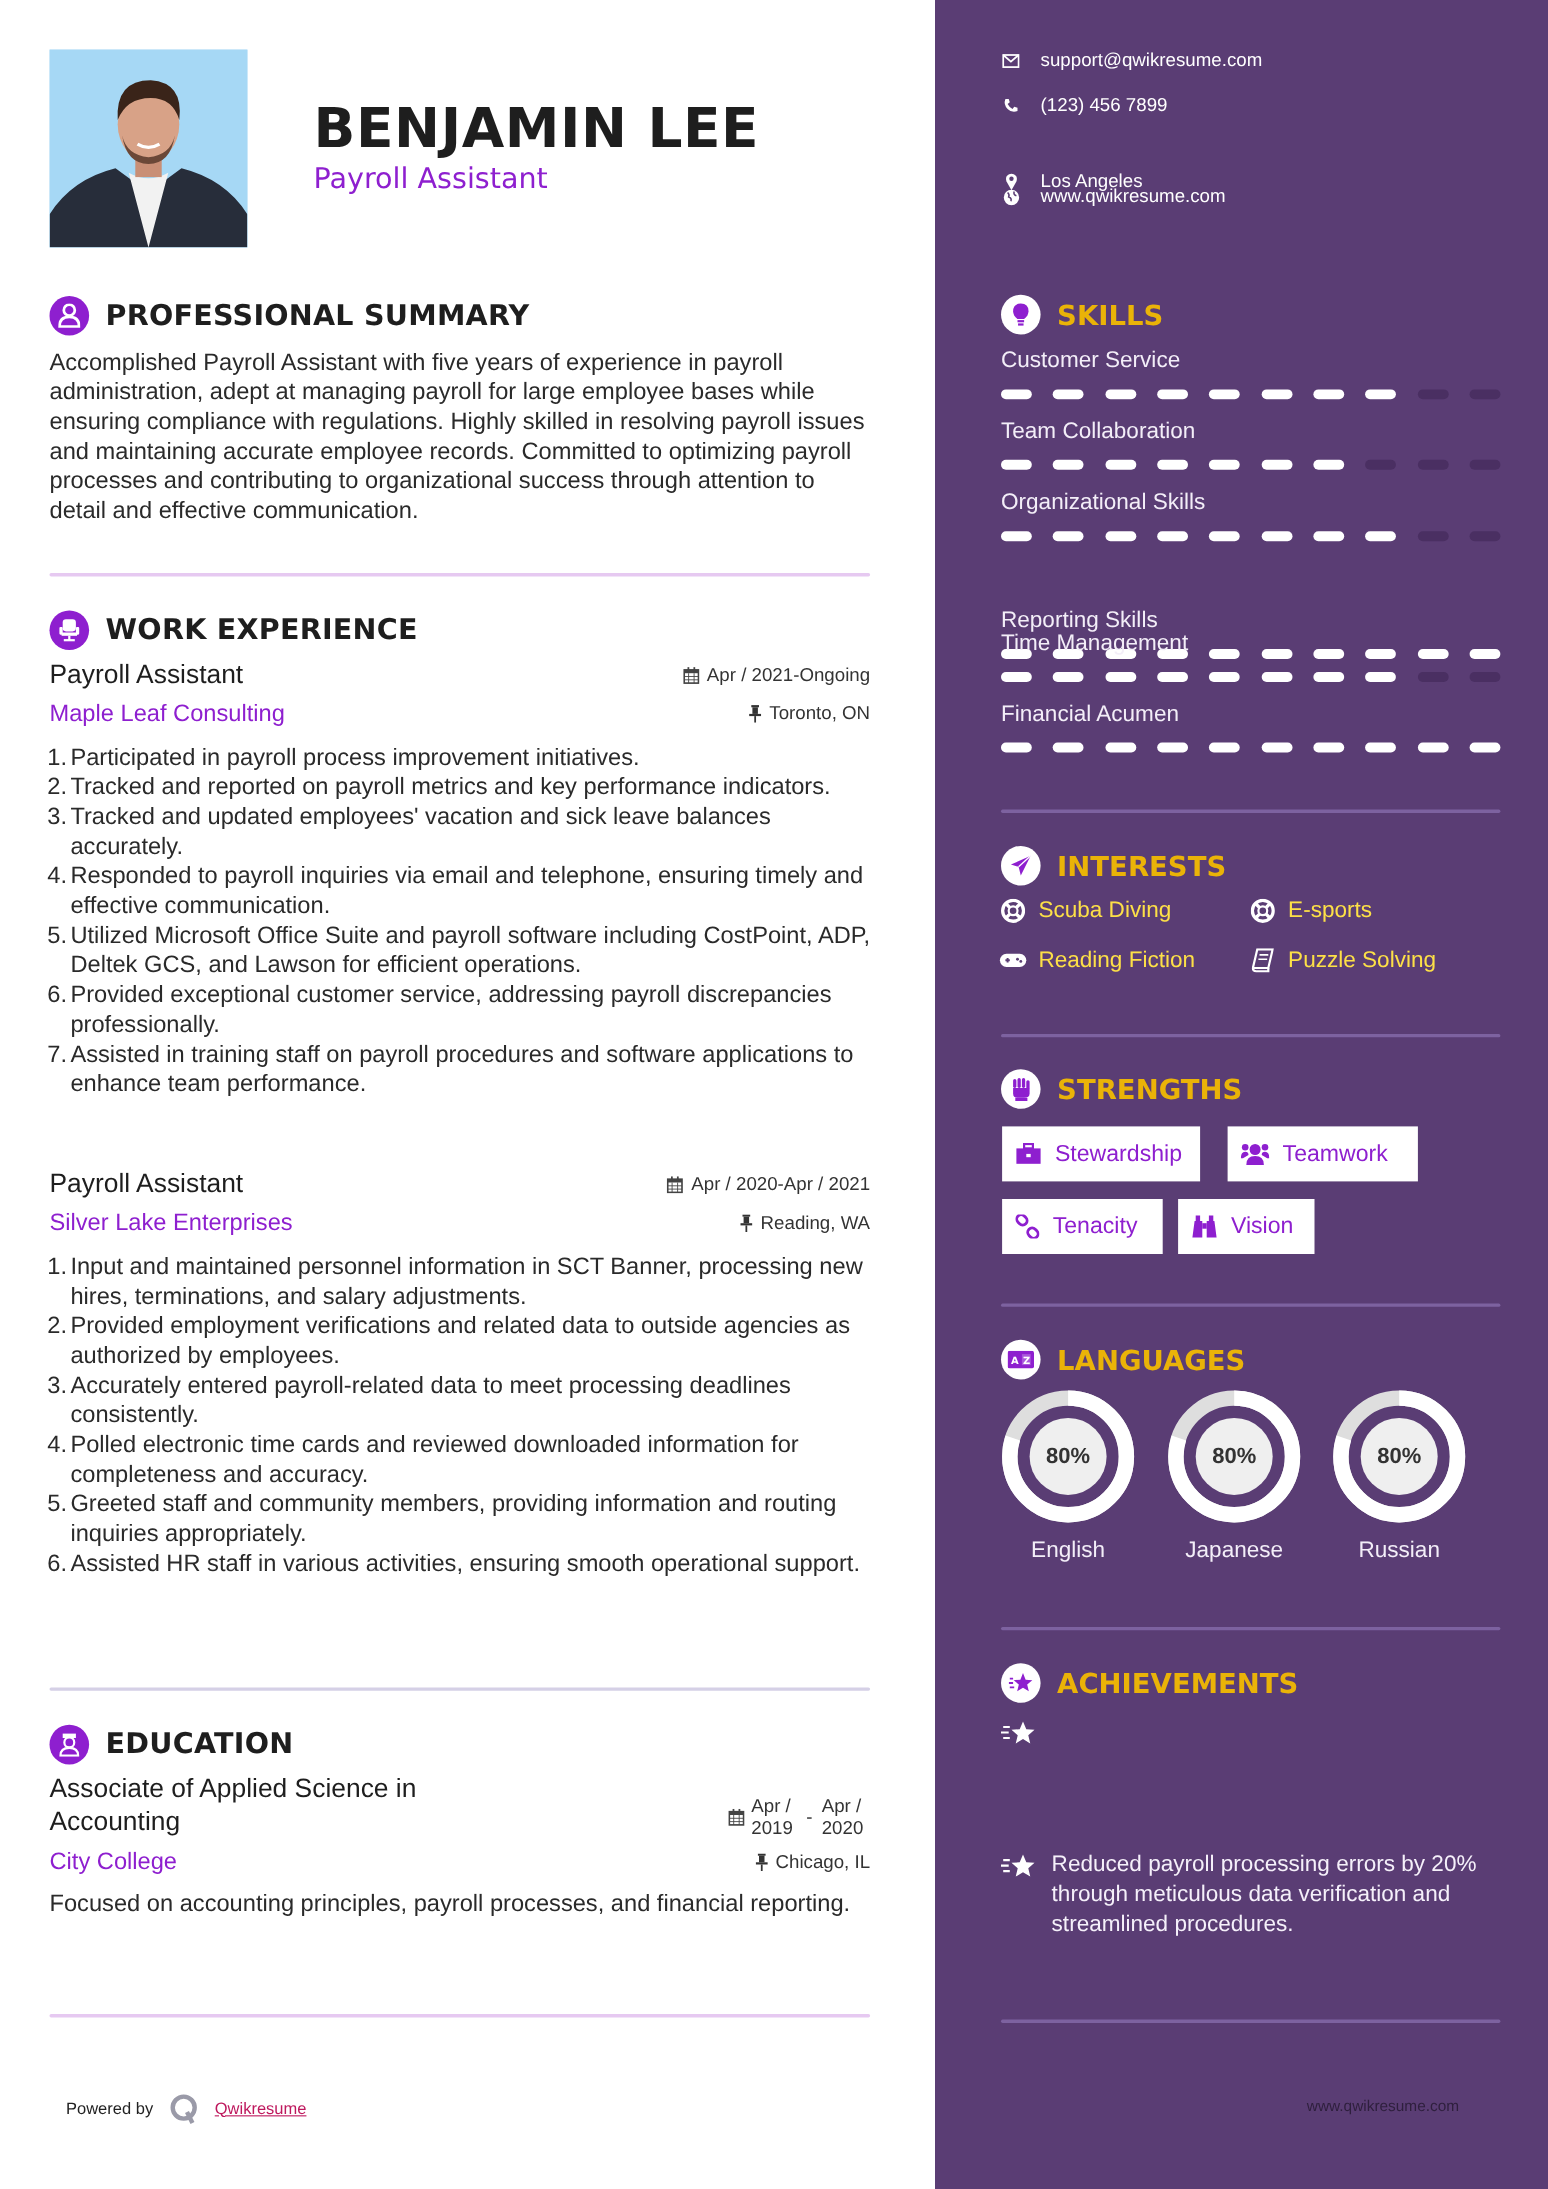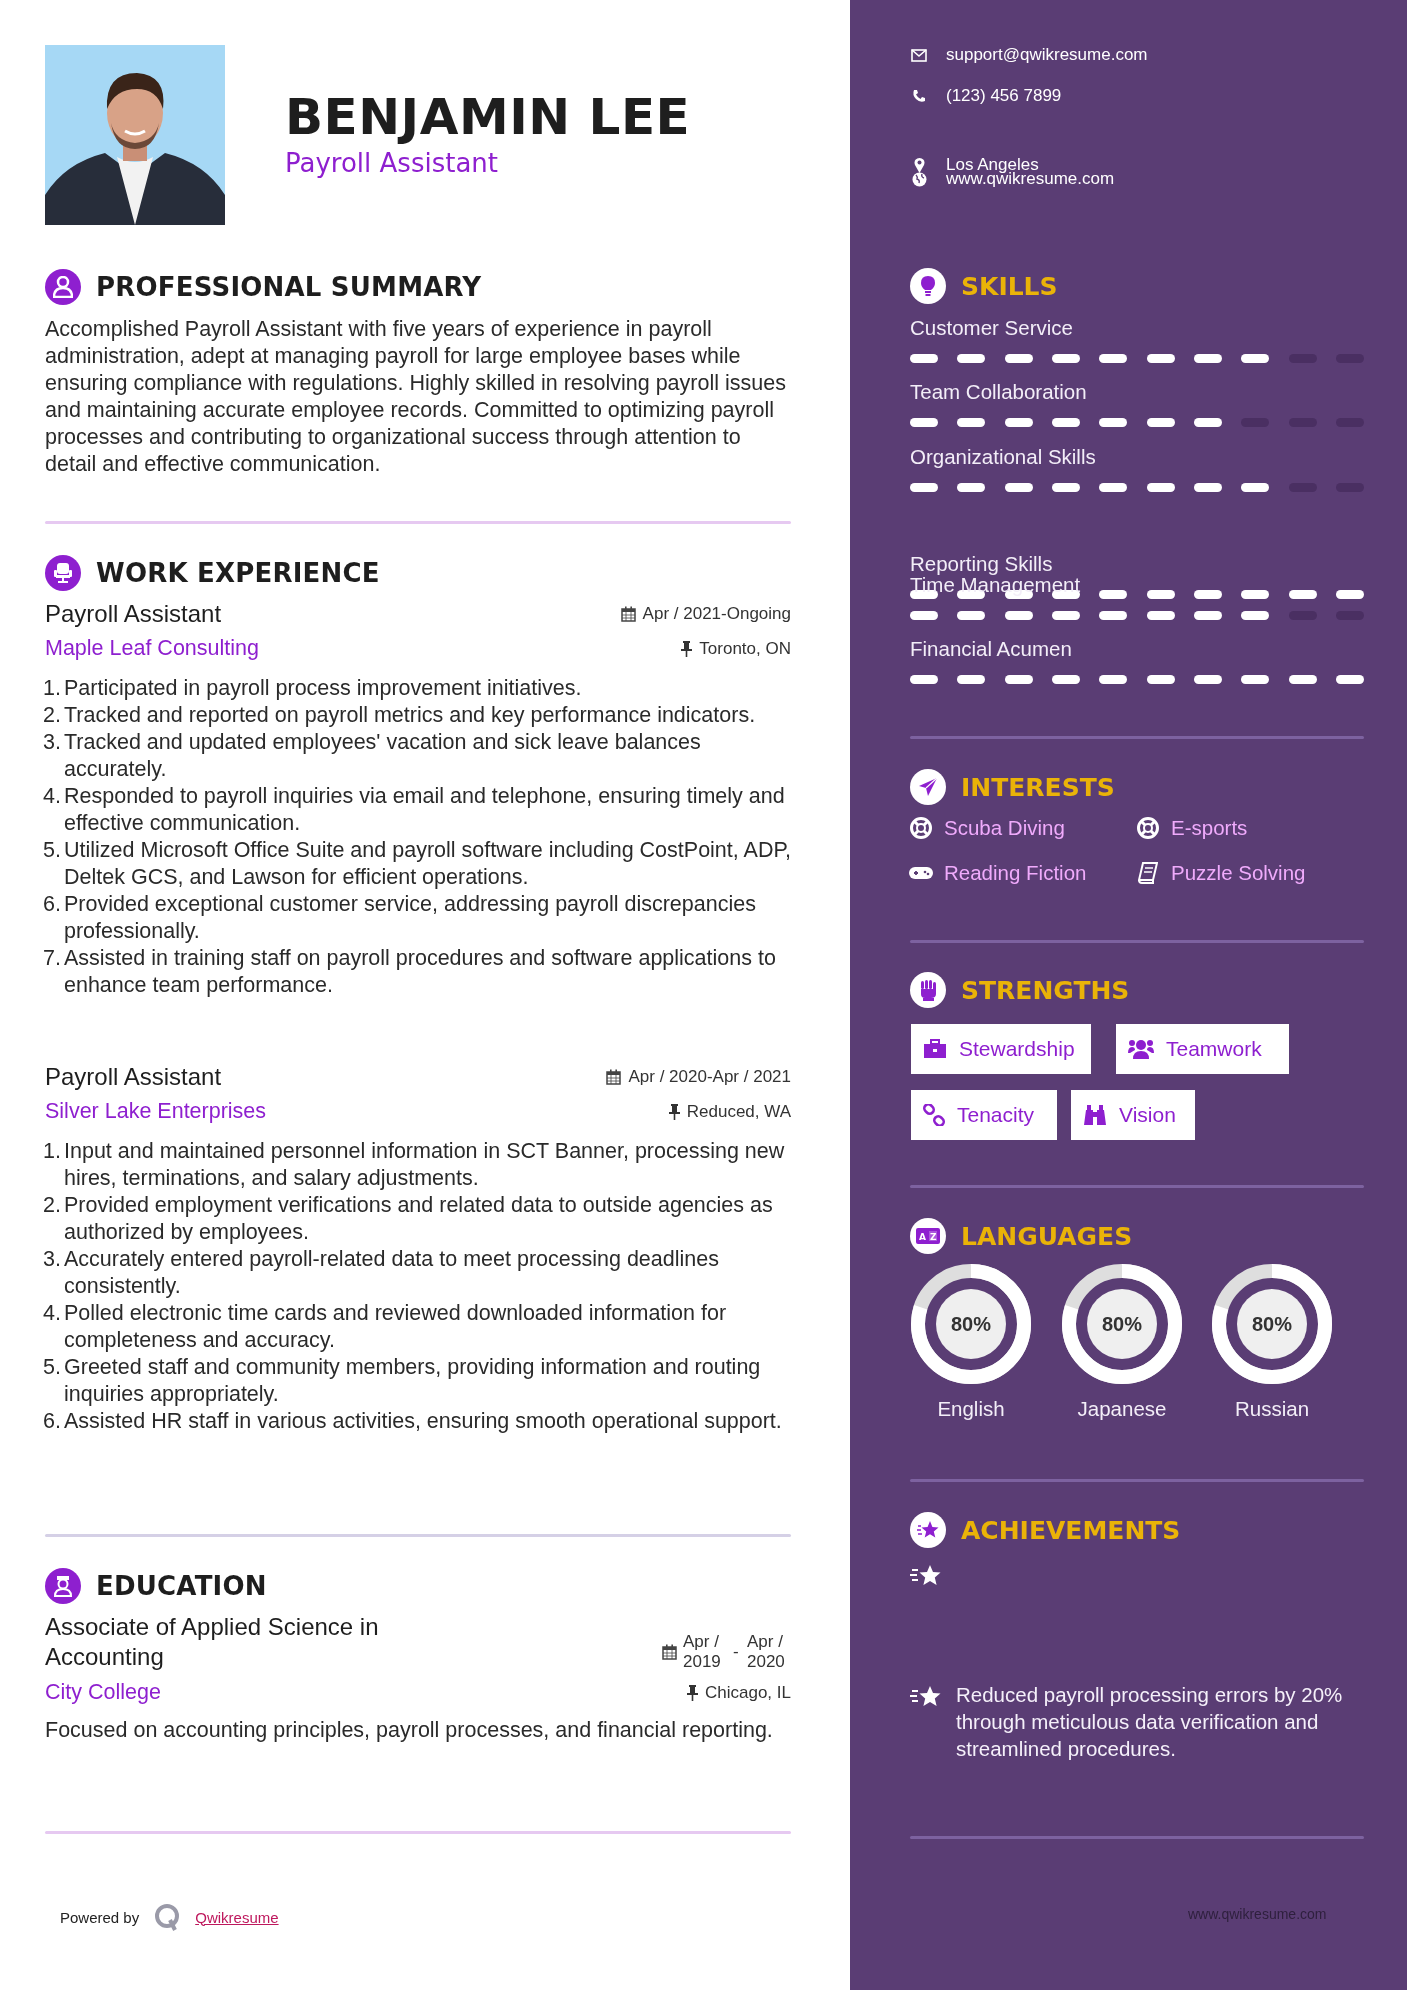--- a/index.html
+++ b/index.html
@@ -45,21 +45,21 @@
   .rs-icon { width: 36px; height: 36px; border-radius: 50%; background: #fff; display: flex; align-items: center; justify-content: center; margin-right: 15px; }
   .rs-title { font-family: "DejaVu Sans", sans-serif; font-weight: bold; font-size: 25px; color: #eab308; }
   .divider-r { position: absolute; left: 60px; width: 454px; height: 3px; background: #7d62a0; border-radius: 2px; }
 
   .skill { position: absolute; left: 60px; width: 454px; }
   .skill-label { font-size: 20.5px; color: #f3eef8; }
   .skill-bar { display: flex; justify-content: space-between; margin-top: 14px; width: 454px; }
   .dash-seg { width: 28px; height: 9px; border-radius: 5px; background: #ffffff; }
   .dash-seg.off { background: #4a2f62; }
 
-  .interest { position: absolute; display: flex; align-items: center; font-size: 20.5px; color: #f0abfc; }
+  .interest { position: absolute; display: flex; align-items: center; font-size: 20.5px; color: #fde047; }
   .interest .ii { width: 26px; margin-right: 10px; display: flex; justify-content: center; }
 
   .tag { position: absolute; height: 50px; background: #fff; display: flex; align-items: center; padding: 0 12px; font-size: 21px; color: #8e1fcf; }
   .tag .ti { margin-right: 12px; display: flex; }
 
   .lang { position: absolute; width: 122px; text-align: center; }
   .lang-ring { width: 122px; height: 122px; position: relative; }
   .lang-pct { position: absolute; left: 26px; top: 26px; width: 70px; height: 70px; border-radius: 50%; background: #efefef; display: flex; align-items: center; justify-content: center; font-weight: bold; font-size: 20px; color: #333; }
   .lang-label { margin-top: 12px; font-size: 20.5px; color: #f3eef8; }
 
@@ -169,21 +169,21 @@
     </div>
     <div class="job-row" style="margin-top:8px;">
       <span class="job-company">Silver Lake Enterprises</span>
       <span class="meta">
         <svg width="11" height="16" viewBox="0 0 11 16">
             <rect x="2" y="0" width="7" height="2" fill="#333"></rect>
             <rect x="3" y="2" width="5" height="6" fill="#333"></rect>
             <rect x="0" y="8" width="11" height="2" fill="#333"></rect>
             <rect x="4.7" y="10" width="1.6" height="6" fill="#333"></rect>
           </svg>
-        <span>Reduced, WA</span>
+        <span>Reading, WA</span>
       </span>
     </div>
     <ol class="bullets">
       <li><span class="num">1.</span><span>Input and maintained personnel information in SCT Banner, processing new hires, terminations, and salary adjustments.</span></li>
       <li><span class="num">2.</span><span>Provided employment verifications and related data to outside agencies as authorized by employees.</span></li>
       <li><span class="num">3.</span><span>Accurately entered payroll-related data to meet processing deadlines consistently.</span></li>
       <li><span class="num">4.</span><span>Polled electronic time cards and reviewed downloaded information for completeness and accuracy.</span></li>
       <li><span class="num">5.</span><span>Greeted staff and community members, providing information and routing inquiries appropriately.</span></li>
       <li><span class="num">6.</span><span>Assisted HR staff in various activities, ensuring smooth operational support.</span></li>
     </ol>

